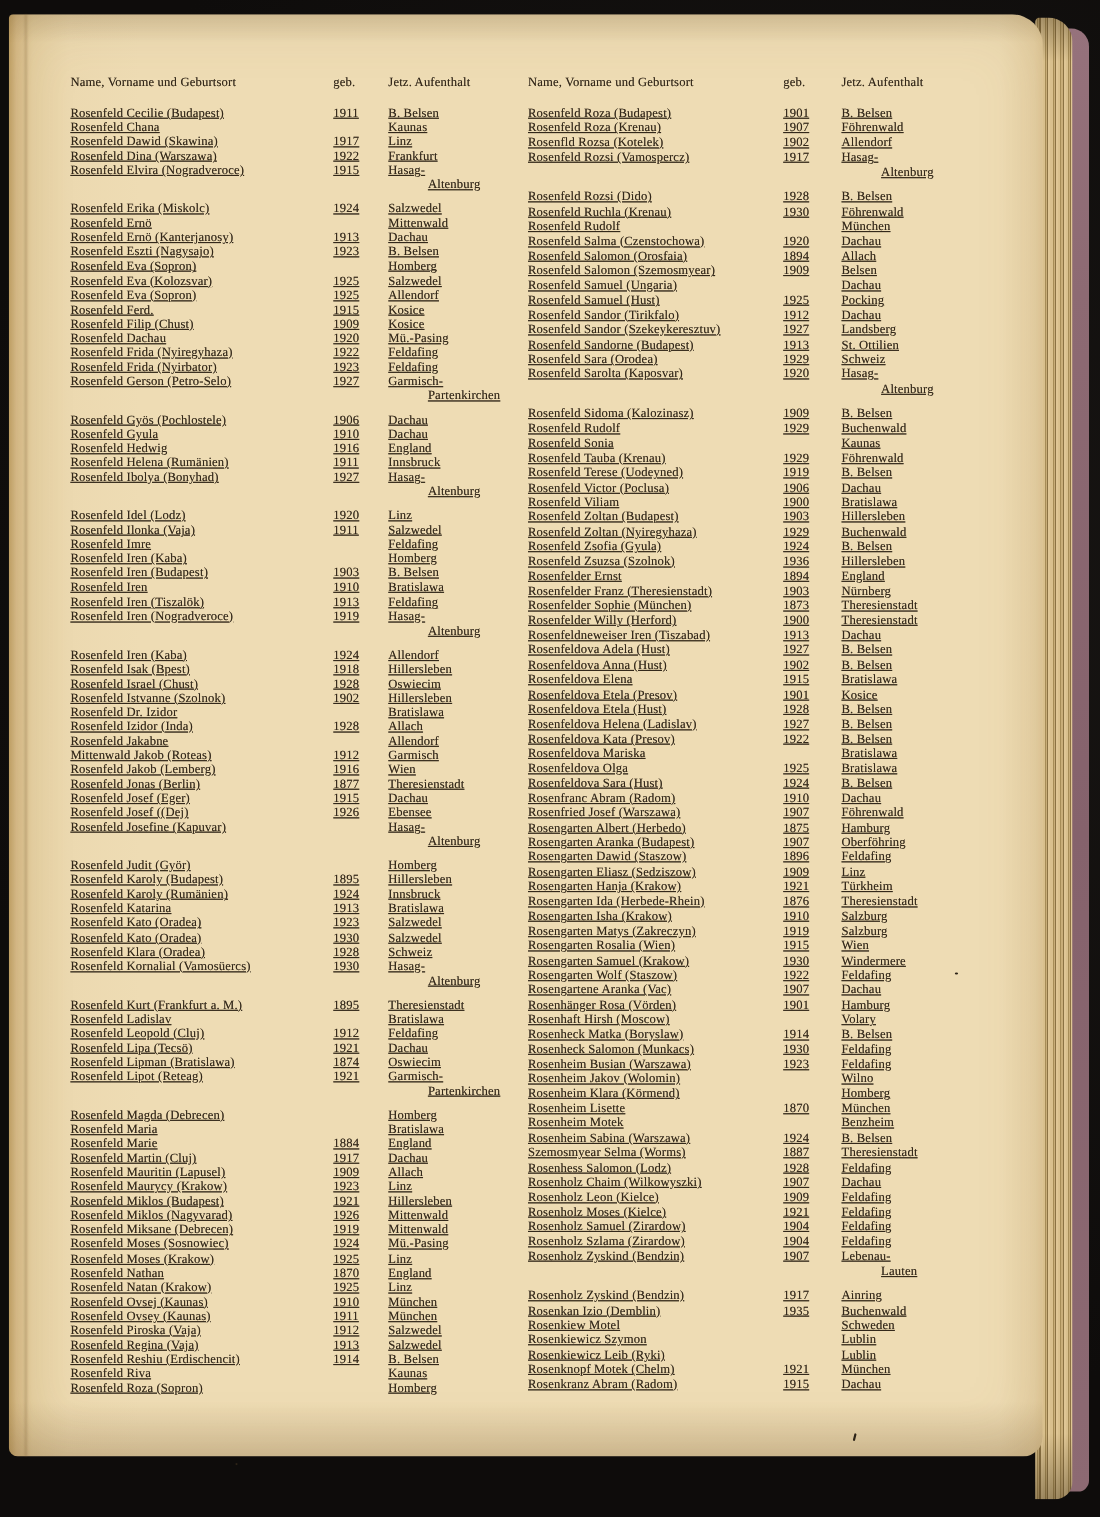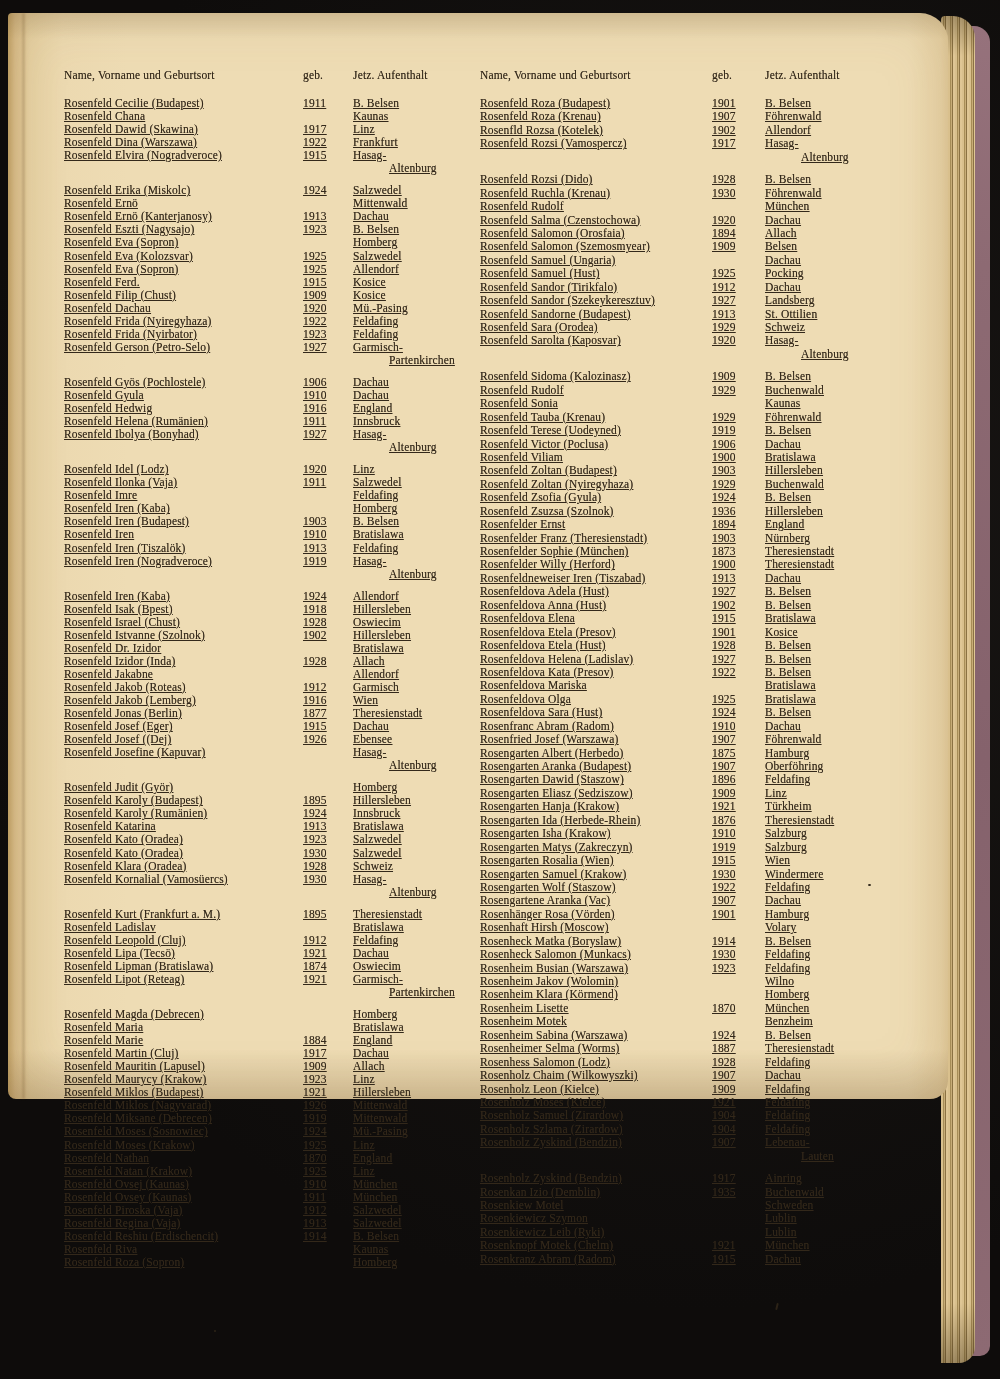--- a/index.html
+++ b/index.html
@@ -13,21 +13,21 @@
     border-radius:14px 16px 10px 4px;z-index:1;}
 
   
   .stack{position:absolute;left:941px;top:16px;width:34px;height:1347px;
     background:
       linear-gradient(180deg, rgba(60,45,20,.35) 0, rgba(0,0,0,0) 40px, rgba(0,0,0,0) calc(100% - 60px), rgba(60,45,20,.4) 100%),
       repeating-linear-gradient(90deg,#d9c08d 0 2px,#a78d57 2px 3px,#c8ad78 3px 4px,#8b7243 4px 5px,#dfc695 5px 7px);
     border-radius:4px 22px 16px 0;z-index:2;}
 
   
-  .paper{position:absolute;left:8px;top:13px;width:940px;height:1086px;z-index:3;
+  .paper{position:absolute;left:8px;top:13px;width:940px;height:1311px;z-index:3;
     background:
       linear-gradient(180deg, rgba(90,65,25,.16) 0, rgba(0,0,0,0) 26px, rgba(0,0,0,0) calc(100% - 50px), rgba(110,80,40,.22) 100%),
       linear-gradient(90deg,#c3a469 0,#d9bd8a 7px,#e6d1a3 22px,#ecd9b0 55px,#eedcb4 120px,#eedcb4 calc(100% - 40px),#e8d3a7 calc(100% - 8px),#e2cb9c 100%);
     border-radius:4px 28px 18px 8px;
     box-shadow:inset 0 0 60px rgba(140,105,55,.18);}
   .crease{position:absolute;left:14px;top:0;width:3px;height:100%;
     background:linear-gradient(90deg,rgba(100,70,30,0),rgba(100,70,30,.35),rgba(100,70,30,0));
     filter:blur(1px);}
 
   .col{position:absolute;top:56px;width:412px;color:#33281a;font-size:11.5px;
@@ -280,21 +280,21 @@
             <span class="c-name">Rosenfeld Izidor (Inda)</span>
             <span class="c-geb">1928</span>
             <span class="c-ort">Allach</span>
           </div>
           <div class="row">
             <span class="c-name">Rosenfeld Jakabne</span>
             <span class="c-geb"></span>
             <span class="c-ort">Allendorf</span>
           </div>
           <div class="row">
-            <span class="c-name">Rosenfeld Jakob (Roteas)</span>
+            <span class="c-name">Mittenwald Jakob (Roteas)</span>
             <span class="c-geb">1912</span>
             <span class="c-ort">Garmisch</span>
           </div>
           <div class="row">
             <span class="c-name">Rosenfeld Jakob (Lemberg)</span>
             <span class="c-geb">1916</span>
             <span class="c-ort">Wien</span>
           </div>
           <div class="row">
             <span class="c-name">Rosenfeld Jonas (Berlin)</span>
@@ -860,21 +860,21 @@
             <span class="c-name">Rosenheim Motek</span>
             <span class="c-geb"></span>
             <span class="c-ort">Benzheim</span>
           </div>
           <div class="row">
             <span class="c-name">Rosenheim Sabina (Warszawa)</span>
             <span class="c-geb">1924</span>
             <span class="c-ort">B. Belsen</span>
           </div>
           <div class="row">
-            <span class="c-name">Rosenheimer Selma (Worms)</span>
+            <span class="c-name">Szemosmyear Selma (Worms)</span>
             <span class="c-geb">1887</span>
             <span class="c-ort">Theresienstadt</span>
           </div>
           <div class="row">
             <span class="c-name">Rosenhess Salomon (Lodz)</span>
             <span class="c-geb">1928</span>
             <span class="c-ort">Feldafing</span>
           </div>
           <div class="row">
             <span class="c-name">Rosenholz Chaim (Wilkowyszki)</span>

